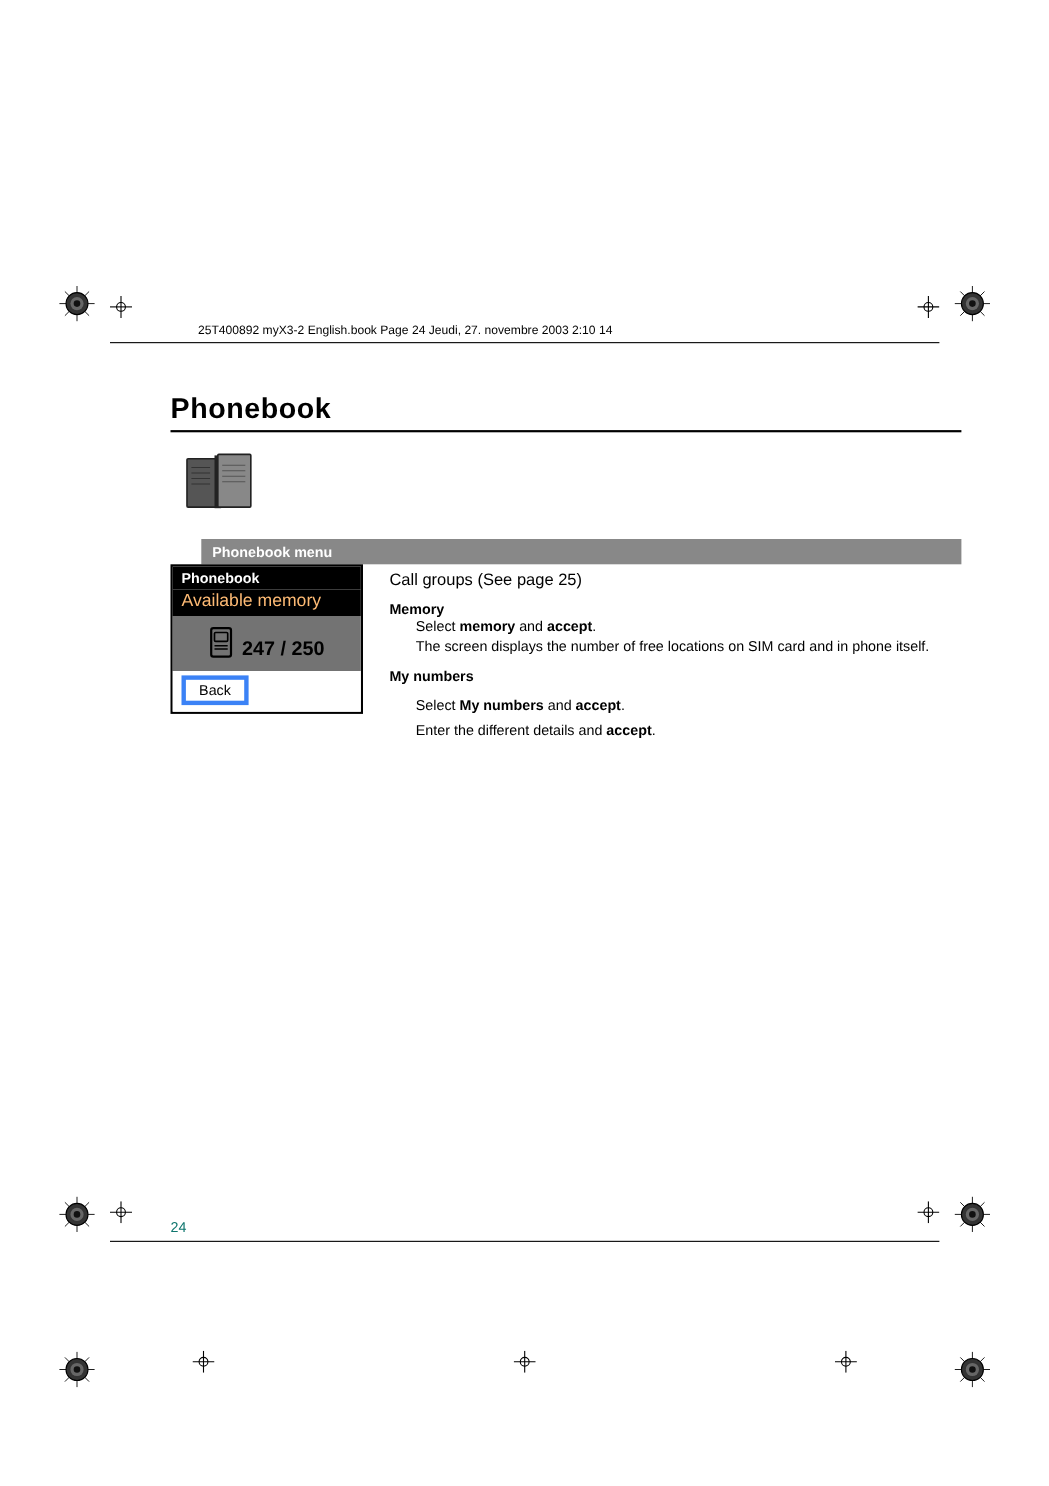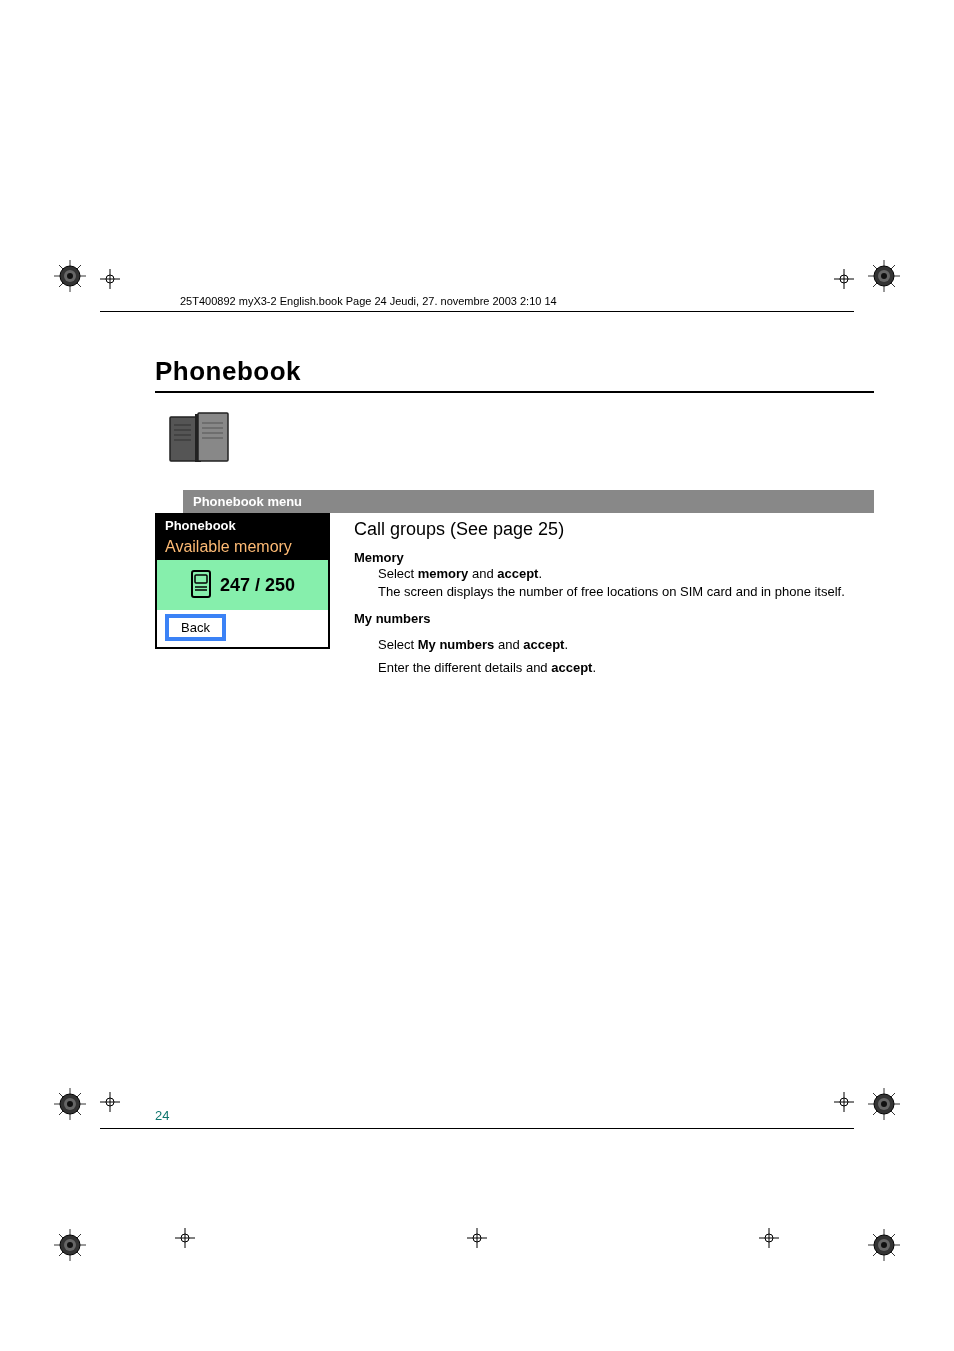--- a/index.html
+++ b/index.html
@@ -116,25 +116,25 @@
     .screen-row-avail {
       background: #000;
       color: #fdba74;
       font-size: 16px;
       padding: 2px 8px 4px 8px;
       font-family: Arial, sans-serif;
     }
 
     .screen-memory-row {
       display: flex;
-      align-items: center;
+      align-items: flex-end;
       justify-content: center;
       padding: 10px 8px;
       gap: 8px;
-      background: #86efac;
+      background: #737373;
     }
 
     .memory-numbers {
       font-size: 18px;
       font-weight: bold;
       color: #000;
     }
 
     .screen-back-row {
       display: flex;
@@ -170,21 +170,21 @@
     }
 
     .desc-text {
       font-size: 13px;
       color: #000;
       line-height: 1.4;
       margin-left: 24px;
     }
 
     .call-groups-line {
-      font-size: 18px;
+      font-size: 15px;
       color: #000;
       margin-bottom: 10px;
     }
 
     
     .page-number {
       position: absolute;
       bottom: 228px;
       left: 155px;
       font-size: 13px;

